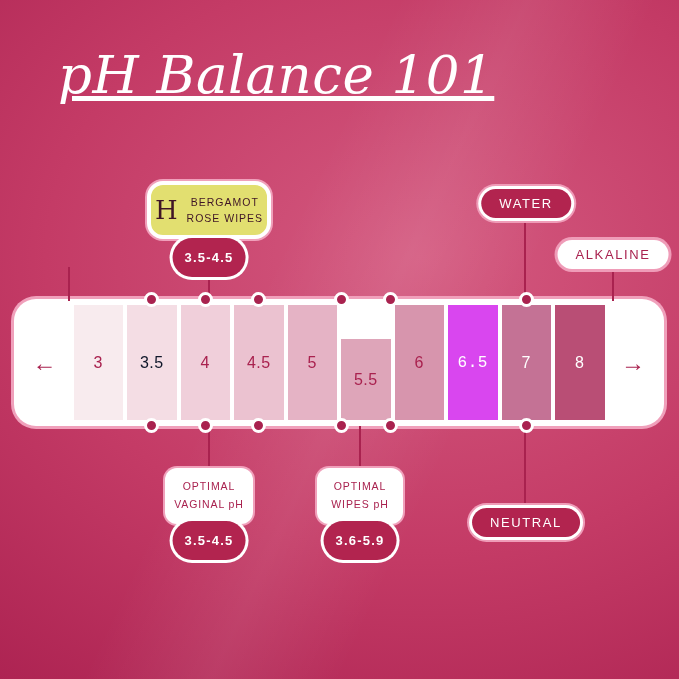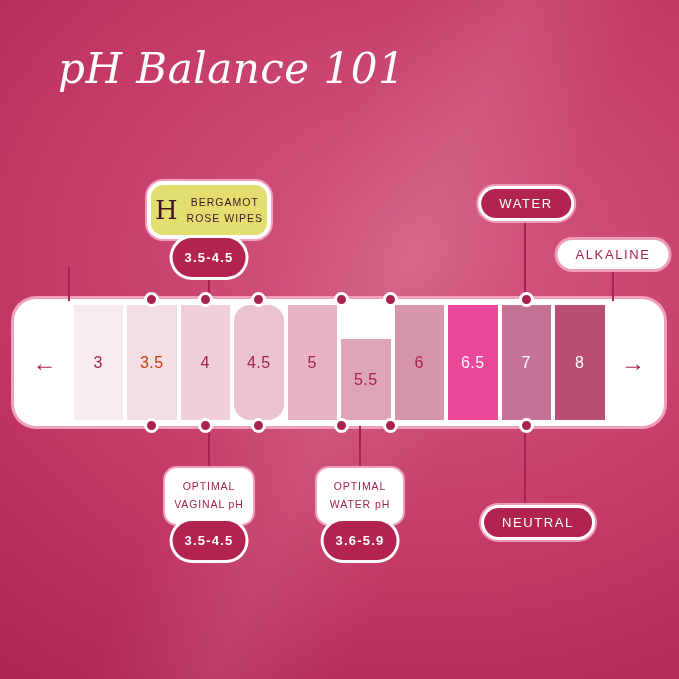--- a/index.html
+++ b/index.html
@@ -6,21 +6,21 @@
   .page {
     position:relative; width:679px; height:679px; overflow:hidden;
     font-family:"Liberation Sans", sans-serif;
     background:
       linear-gradient(115deg, rgba(255,255,255,0) 40%, rgba(255,255,255,0.08) 53%, rgba(255,255,255,0) 66%),
       radial-gradient(115% 90% at 62% 38%, #d45a80 0%, #c43b66 48%, #a61c4c 100%);
   }
   .title {
     position:absolute; left:58px; top:44px;
     font-family:"DejaVu Serif", serif; font-style:italic;
-    font-size:42px; color:#ffffff; letter-spacing:0.5px;
+    font-size:53px; color:#ffffff; letter-spacing:0.5px;text-decoration:underline;
   }
   
   .scale-bar {
     position:absolute; left:14px; top:299px; width:650px; height:127px;
     box-sizing:border-box; background:#ffffff; border-radius:22px;
     box-shadow:0 0 0 3px #f0a0bb; padding:6px; display:flex; gap:4px;
   }
   .seg {
     flex:1; display:flex; align-items:center; justify-content:center;
     font-size:16px; letter-spacing:0.5px; color:#a9224f;
@@ -85,27 +85,27 @@
   <div class="line" style="left:612px; top:267px; height:34px;"></div>
   <div class="line" style="left:208px; top:426px; height:43px;"></div>
   <div class="line" style="left:359px; top:426px; height:43px;"></div>
   <div class="line" style="left:524px; top:426px; height:83px;"></div>
 
   <div class="scale-bar">
     <div class="seg arrow first">
       <span>←</span>
     </div>
     <div class="seg" style="background: rgb(248, 235, 238); color: rgb(169, 34, 79);">3</div>
-      <div class="seg" style="background: rgb(244, 221, 228); color: #c2410c;">3.5</div>
+      <div class="seg" style="background: rgb(244, 221, 228); color: #0f172a;">3.5</div>
       <div class="seg" style="background: rgb(240, 207, 218); color: rgb(169, 34, 79);">4</div>
-      <div class="seg" style="background: rgb(235, 194, 208); color: rgb(169, 34, 79); border-radius: 16px;">4.5</div>
+      <div class="seg" style="background: rgb(235, 194, 208); color: rgb(169, 34, 79);">4.5</div>
       <div class="seg" style="background: rgb(229, 179, 197); color: rgb(169, 34, 79);">5</div>
       <div class="seg" style="background: rgb(222, 165, 185); color: rgb(169, 34, 79); margin-top: 34px;">5.5</div>
       <div class="seg" style="background: rgb(215, 149, 173); color: rgb(169, 34, 79);">6</div>
-      <div class="seg" style="background: #ec4899; color: rgb(255, 255, 255);">6.5</div>
+      <div class="seg" style="background: #d946ef; color: rgb(255, 255, 255); font-family: Liberation Mono, monospace;">6.5</div>
       <div class="seg" style="background: rgb(196, 114, 149); color: rgb(255, 255, 255);">7</div>
       <div class="seg" style="background: rgb(185, 78, 117); color: rgb(255, 255, 255);">8</div>
       <div class="seg arrow last">
       <span>→</span>
     </div>
   </div>
 
   <div class="dot" style="left:144px; top:292px;"></div>
   <div class="dot" style="left:198px; top:292px;"></div>
   <div class="dot" style="left:251px; top:292px;"></div>
@@ -142,24 +142,24 @@
   <div class="info-box" style="left:165px; top:468px; width:88px; height:56px;">
     <span>OPTIMAL</span><br>
     <span>VAGINAL pH</span>
   </div>
   <div class="range-badge" style="left:209px; top:521px;">
     <span>3.5-4.5</span>
   </div>
 
   <div class="info-box" style="left:317px; top:468px; width:86px; height:56px;">
     <span>OPTIMAL</span><br>
-    <span>WATER pH</span>
+    <span>WIPES pH</span>
   </div>
   <div class="range-badge" style="left:360px; top:521px;">
     <span>3.6-5.9</span>
   </div>
 
-  <div class="pill crimson" style="left:526px; top:508px;margin-left:12px;">
+  <div class="pill crimson" style="left:526px; top:508px;">
     <span>NEUTRAL</span>
   </div>
 
 
 </div>
 
 </body></html>

